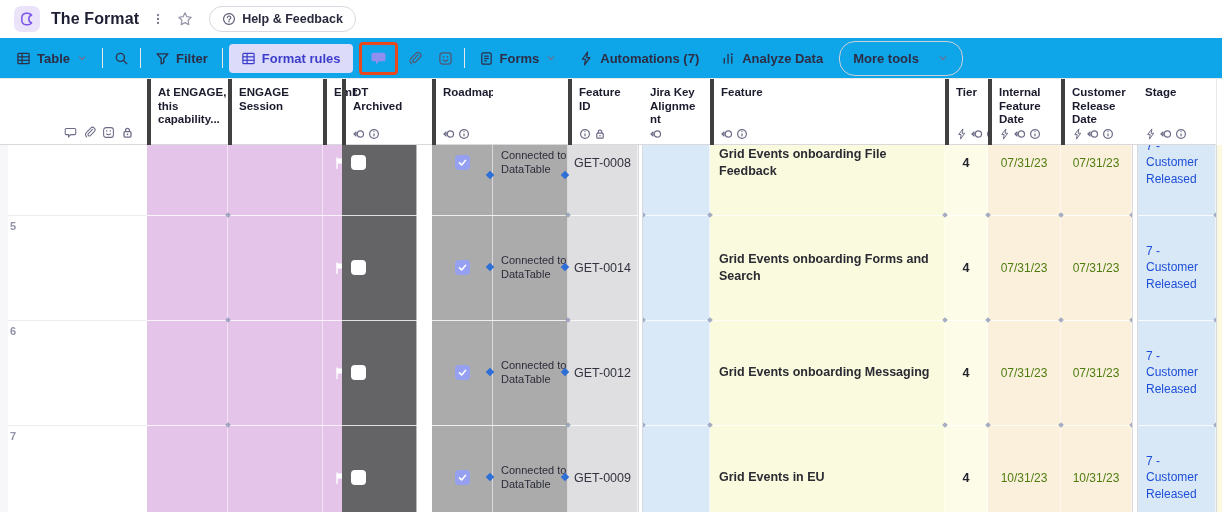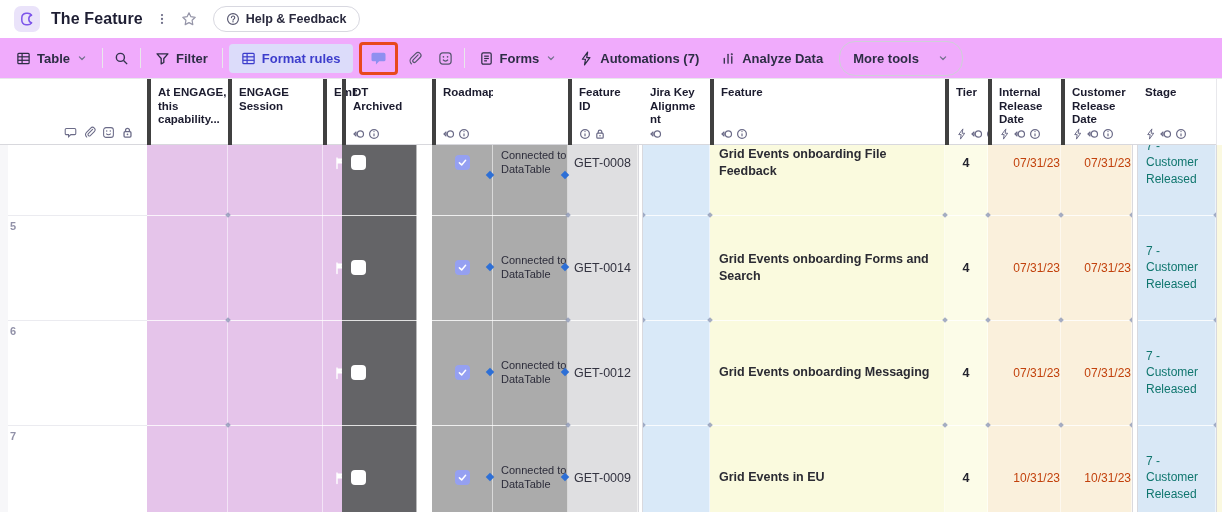--- a/index.html
+++ b/index.html
@@ -13,21 +13,21 @@
   .doc-logo { width:26px; height:26px; margin-left:14px; border-radius:7px; background:#eae3fa;
     display:flex; align-items:center; justify-content:center; }
   .doc-title { font-size:16px; font-weight:700; color:#1e1e33; margin-left:11px; letter-spacing:.1px; }
   .kebab { margin-left:12px; color:#70708a; display:flex; align-items:center; cursor:pointer; }
   .star { margin-left:12px; color:#9595a8; display:flex; align-items:center; cursor:pointer; }
   .help-pill { margin-left:16px; height:26px; border:1px solid #d8d8e0; border-radius:14px;
     display:flex; align-items:center; gap:6px; padding:0 12px; font-size:12.5px; font-weight:600; color:#2a2a3e;
     background:#fff; cursor:pointer; }
 
   
-  .toolbar { position:absolute; top:38px; left:0; width:1222px; height:41px; background:#f0abfc; z-index:30;
+  .toolbar { position:absolute; top:38px; left:0; width:1222px; height:41px; background:#0ea5e9; z-index:30;
     border-bottom:1px solid #e8e8ec; display:flex; align-items:center; font-size:13px; font-weight:600; color:#2d2d45; }
   .tb-item { display:flex; align-items:center; gap:6px; padding:6px 8px; border-radius:6px; cursor:pointer; white-space:nowrap; }
   .tb-div { width:1px; height:20px; background:#e8e8ea; margin:0 6px; }
   .fmt-pill { background:#dcdcfa; color:#3d3dcc; border-radius:4px; padding:7px 12px; }
   .hl-box { border:3px solid #e8481c; border-radius:4px; padding:3px 6px; margin:0 4px 0 6px;
     display:flex; align-items:center; }
   .icon-btn { display:flex; align-items:center; padding:5px; border-radius:6px; cursor:pointer; color:#55556e; }
   .more-pill { border:1px solid #cfcfd8; border-radius:16px; padding:9px 13px; display:flex; align-items:center; gap:18px; cursor:pointer; }
 
   svg.i { display:block; }
@@ -72,22 +72,22 @@
   .bg-lblue  { background:#d9e9f8; }
   .bg-yellow { background:#fafade; }
   .bg-tier   { background:#fcfce8; }
   .bg-cream  { background:#faf0dc; }
   .bg-stage  { background:#d9e8f6; }
 
   .txt-status { font-size:11px; color:#2c2c3a; line-height:1.25; padding-left:8px; }
   .txt-fid { font-size:12.5px; color:#333340; width:100%; text-align:center; }
   .txt-feature { font-size:12.5px; font-weight:700; color:#2b2b33; line-height:1.3; padding-left:9px; padding-right:6px; }
   .txt-tier { font-size:12.5px; font-weight:700; color:#23232e; width:100%; text-align:center; }
-  .txt-date { font-size:12px; color:#c2410c; width:100%; text-align:right; }
-  .txt-stage { font-size:12px; color:#0f766e; line-height:1.35; padding-left:8px; }
+  .txt-date { font-size:12px; color:#4d7c0f; width:100%; text-align:center; }
+  .txt-stage { font-size:12px; color:#1d4ed8; line-height:1.35; padding-left:8px; }
 
   .chk { width:15px; height:15px; border-radius:4px; background:#fff; margin-left:9px; cursor:pointer; }
   .chk-on { width:15px; height:15px; border-radius:4px; background:#95a0f1; margin:0 auto;
     display:flex; align-items:center; justify-content:center; cursor:pointer; }
   .flagwrap { margin:0 auto; color:#fff; display:flex; }
 
   .diamond-blue { position:absolute; width:6px; height:6px; background:#2d6fd6; transform:rotate(45deg); z-index:6; }
   .dot { position:absolute; width:4px; height:4px; background:#8793b3; transform:rotate(45deg); opacity:.75; z-index:6; }
 
   .rowsep-g { position:absolute; left:8px; width:139px; height:1px; background:#ebebf0; z-index:5; }
@@ -531,21 +531,21 @@
           </svg>
           <svg class="i" width="12" height="12">
             <use href="#sy-sync"></use>
           </svg>
           <svg class="i" width="12" height="12">
             <use href="#sy-info"></use>
           </svg>
         </div>
     </div>
     <div class="hcell col-idate">
-      <div class="hl" style="max-width:58px">Internal Release Date</div>
+      <div class="hl" style="max-width:58px">Internal Feature Date</div>
       <div class="hicons">
           <svg class="i" width="12" height="12">
             <use href="#sy-bolt"></use>
           </svg>
           <svg class="i" width="12" height="12">
             <use href="#sy-sync"></use>
           </svg>
           <svg class="i" width="12" height="12">
             <use href="#sy-info"></use>
           </svg>
@@ -580,21 +580,21 @@
         </div>
     </div>
   </div>
 
   <div class="titlebar">
     <div class="doc-logo" style="color:#7d55ea">
         <svg class="i" width="16" height="16">
           <use href="#sy-codalogo"></use>
         </svg>
       </div>
-    <div class="doc-title">The Feature</div>
+    <div class="doc-title">The Format</div>
     <div class="kebab">
         <svg class="i" width="14" height="14">
           <use href="#sy-dots"></use>
         </svg>
       </div>
     <div class="star">
         <svg class="i" width="16" height="16">
           <use href="#sy-star"></use>
         </svg>
       </div>

